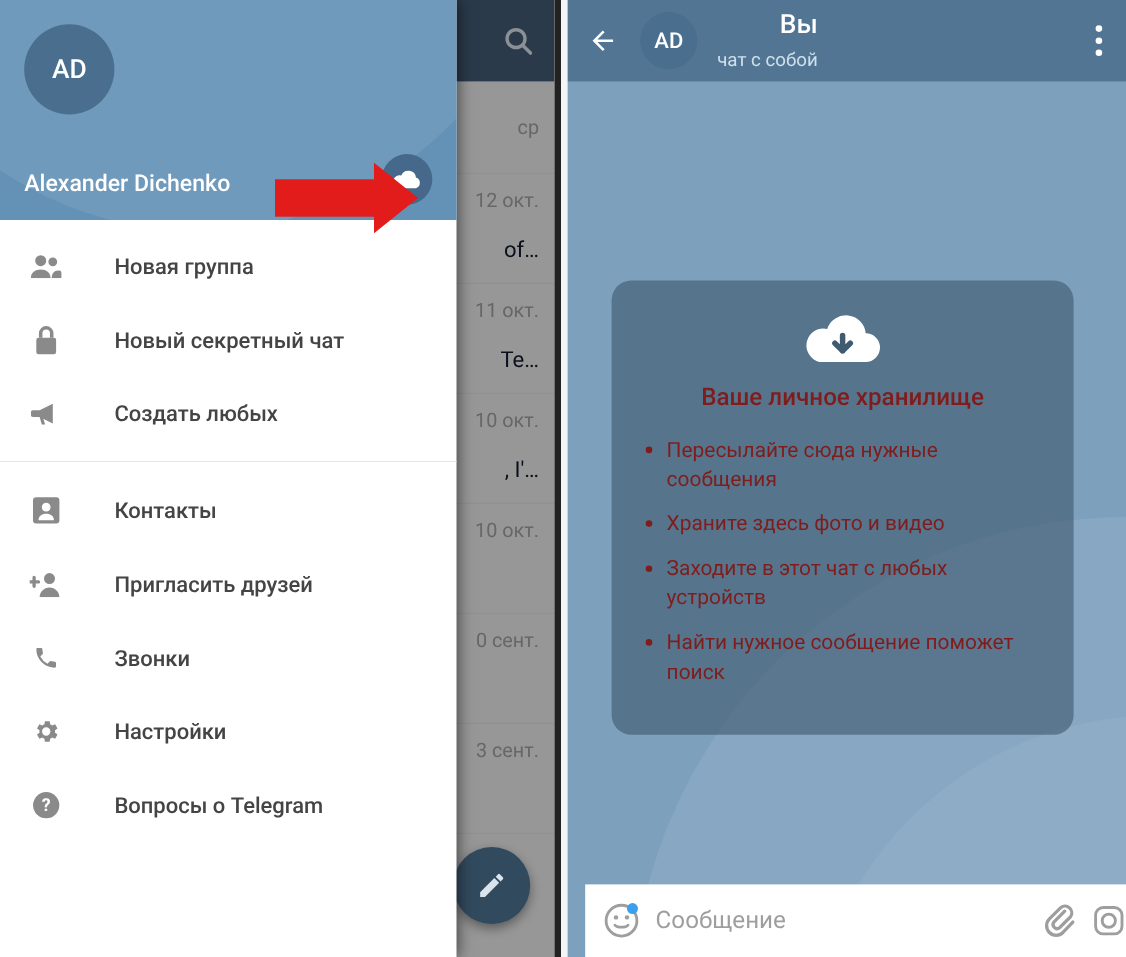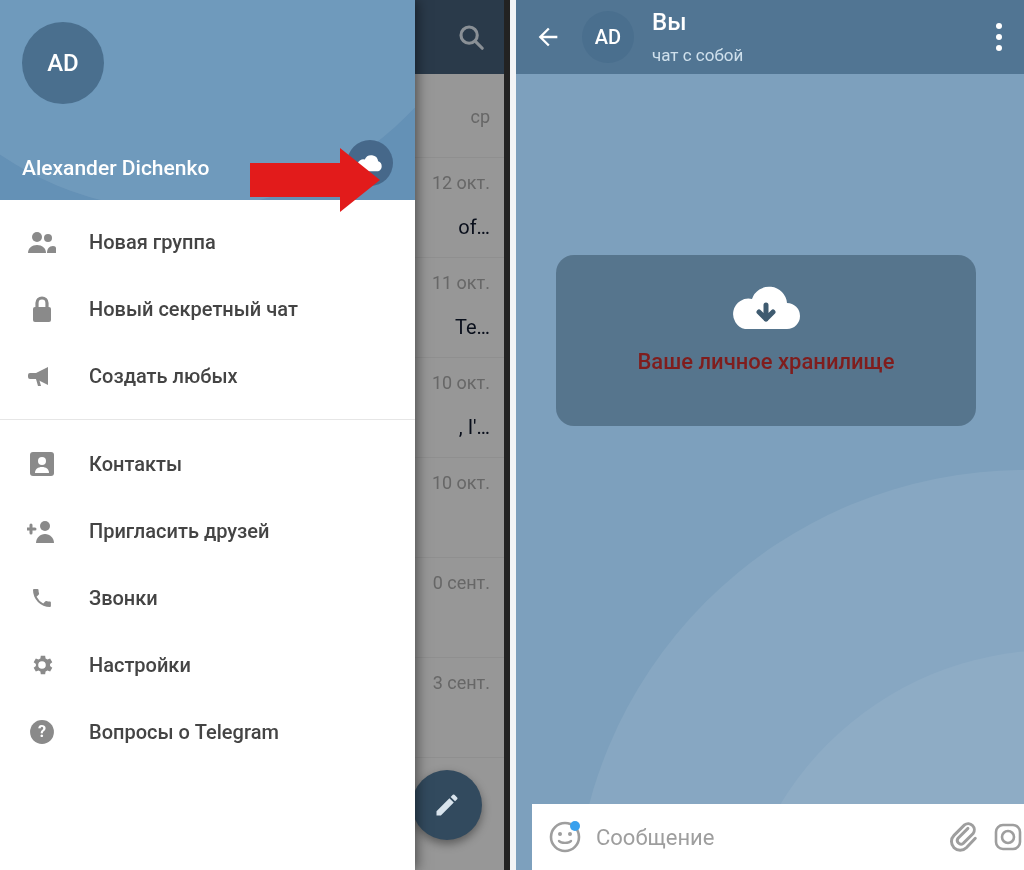--- a/index.html
+++ b/index.html
@@ -33,35 +33,35 @@
   .drawer-name { position:absolute; left:22px; bottom:20px; color:#fff; font-size:21px; font-weight:500; }
   .cloud-btn { position:absolute; right:22px; bottom:14px; width:46px; height:46px; border-radius:50%; background:#46688a; display:flex; align-items:center; justify-content:center; }
 
   .arrow { position:absolute; left:250px; top:148px; display:flex; align-items:center; z-index:5; }
   .arrow-shaft { width:90px; height:34px; background:#e21b1b; }
   .arrow-head { width:0; height:0; border-top:32px solid transparent; border-bottom:32px solid transparent; border-left:40px solid #e21b1b; }
 
   .menu { padding-top:8px; }
   .menu-item { display:flex; align-items:center; height:67px; padding-left:24px; cursor:pointer; }
   .menu-item .micon { width:36px; display:flex; align-items:center; justify-content:center; }
-  .menu-item .mtext { margin-left:29px; font-size:20px; color:#444; font-weight:500; }
+  .menu-item .mtext { margin-left:44px; font-size:20px; color:#444; font-weight:500; }
   .menu-divider { height:1px; background:#e6e6e6; margin:10px 0; }
 
   
   .vr { position:absolute; left:504px; top:0; width:12px; height:870px; background:linear-gradient(90deg,#222 0%, #222 50%, #f2f4f6 50%, #f2f4f6 100%); }
 
   
   .right-pane { position:absolute; left:516px; top:0; width:508px; height:870px; background:#7da0bd; overflow:hidden; }
   .rp-wave { position:absolute; width:900px; height:900px; border-radius:50%; background:rgba(255,255,255,0.08); right:-450px; bottom:-500px; }
   .rp-wave2 { position:absolute; width:640px; height:640px; border-radius:50%; background:rgba(255,255,255,0.06); right:-350px; bottom:-420px; }
 
   .rp-header { position:relative; height:74px; background:#517593; display:flex; align-items:center; padding:0 16px; color:#fff; }
   .rp-back { width:32px; display:flex; align-items:center; justify-content:center; }
   .rp-ava { margin-left:18px; width:52px; height:52px; border-radius:50%; background:#4a6f8e; display:flex; align-items:center; justify-content:center; font-size:20px; font-weight:500; }
-  .rp-title { margin-left:18px; }
+  .rp-title { margin-left:18px;text-align:right; }
   .rp-title .t1 { font-size:24px; font-weight:500; line-height:1.1; }
   .rp-title .t2 { font-size:17px; color:#cfe0ec; line-height:1.1; margin-top:10px; }
   .rp-more { margin-left:auto; display:flex; flex-direction:column; gap:5px; padding:0 6px; }
   .rp-more span { width:6px; height:6px; background:#fff; border-radius:50%; display:block; }
 
   .intro-card { position:absolute; left:40px; top:255px; width:420px; background:rgba(63,91,112,0.62); border-radius:18px; padding:28px 28px 30px 28px; color:#7f1d1d; }
   .intro-card .ic-cloud { display:flex; justify-content:center; margin-bottom:14px; }
   .intro-card .ic-title { text-align:center; font-size:22px; font-weight:500; margin-bottom:22px; }
   .intro-card li { font-size:19px; line-height:1.4; margin-bottom:14px; }
   .intro-card ul { padding-left:22px; }
@@ -252,20 +252,26 @@
     </div>
 
     <div class="intro-card">
       <div class="ic-cloud">
         <svg width="74" height="52" viewBox="0 0 74 52">
           <path d="M58 20a18 18 0 0 0-35-4A15 15 0 0 0 16 46h42a13 13 0 0 0 0-26z" fill="#fff"></path>
           <path d="M37 22v14m0 0l-7-7m7 7l7-7" stroke="#3f5b70" stroke-width="5" stroke-linecap="round" stroke-linejoin="round" fill="none"></path>
         </svg>
       </div>
       <div class="ic-title">Ваше личное хранилище</div>
+      <ul>
+        <li>Пересылайте сюда нужные сообщения</li>
+        <li>Храните здесь фото и видео</li>
+        <li>Заходите в этот чат с любых устройств</li>
+        <li>Найти нужное сообщение поможет поиск</li>
+      </ul>
     </div>
 
     <div class="composer">
       <span>
         <svg width="34" height="34" viewBox="0 0 34 34">
             <circle cx="17" cy="17" r="14" stroke="#9e9e9e" stroke-width="2.6" fill="none"></circle>
             <circle cx="12" cy="14" r="2" fill="#9e9e9e"></circle>
             <circle cx="22" cy="14" r="2" fill="#9e9e9e"></circle>
             <path d="M11 21c2 2.5 10 2.5 12 0" stroke="#9e9e9e" stroke-width="2.4" fill="none" stroke-linecap="round"></path>
             <circle cx="27" cy="6" r="5" fill="#39a0ed"></circle>

